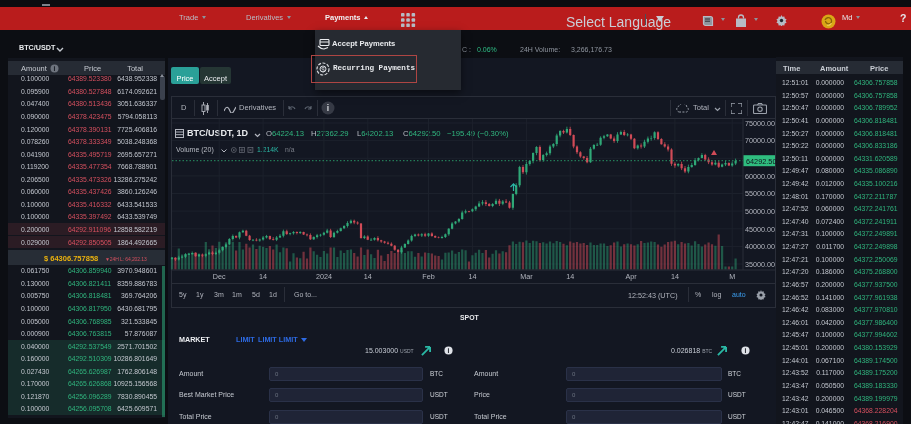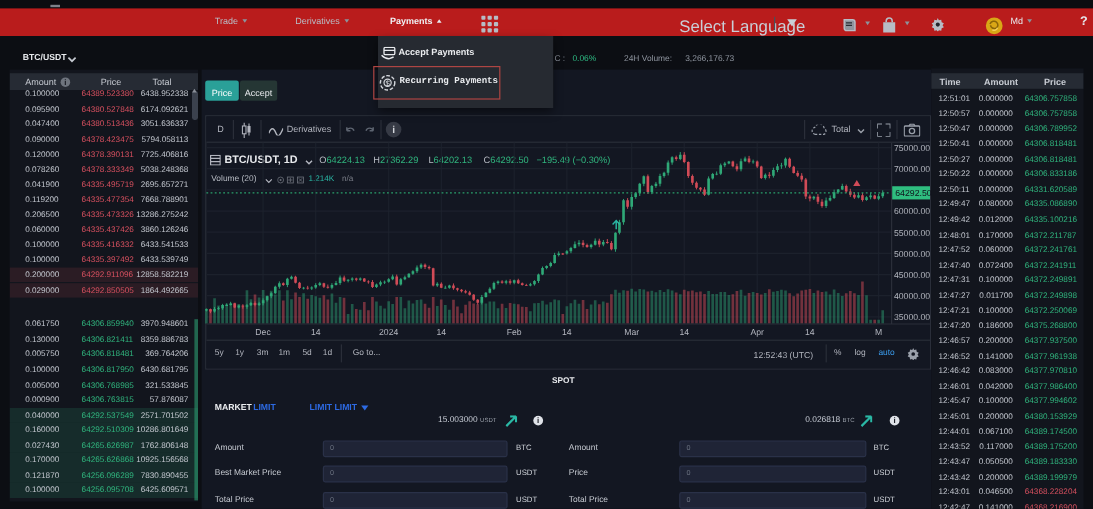--- a/index.html
+++ b/index.html
@@ -253,20 +253,24 @@
 <div class="obr tg" style="top:331.8px">
       <span class="oa">0.121870</span>
       <span class="op grn">64256.096289</span>
       <span class="ot">7830.890455</span>
     </div>
 <div class="obr tg" style="top:344.4px">
       <span class="oa">0.100000</span>
       <span class="op grn">64256.095708</span>
       <span class="ot">6425.609571</span>
     </div>
+  <div id="obmid">
+    <span style="position:absolute;left:36px;top:4px;font-size:7.5px;font-weight:bold;color:#e9b10e;">$ 64306.757858</span>
+    <span style="position:absolute;left:97px;top:5.5px;font-size:5px;letter-spacing:-0.1px;color:#d6505f;">▼24H L: 64,202.13</span>
+  </div>
   <div id="obthumb"></div>
   <span style="position:absolute;right:1px;top:16px;width:0;height:0;border-left:2.5px solid transparent;border-right:2.5px solid transparent;border-bottom:3.5px solid #8a8f99;"></span>
   <div id="obgreenbar"></div>
 </div>
 
 <div id="chartcol" class="abs"></div>
 
 <div class="abs" style="left:171px;top:67px;width:28px;height:17px;background:#2aa098;border-radius:2px;text-align:center;">
   <span style="font-size:7.5px;color:#fff;line-height:17px;">Price</span></div>
 <div class="abs" style="left:200px;top:67px;width:31px;height:17px;background:#253634;border-radius:2px;text-align:center;">
@@ -394,21 +398,21 @@
 <span class="abs tvtxt" style="left:695px;top:291px;font-size:7px;">%</span>
 <span class="abs tvtxt" style="left:712px;top:291px;font-size:7px;">log</span>
 <span class="abs" style="left:732px;top:291px;font-size:7px;color:#3b9ef0;">auto</span>
 <svg class="abs" style="left:756px;top:290px;" width="10" height="10" viewBox="0 0 13 13">
   <path d="M6.5 0l1 2.2 2.4-.5 .4 2.4 2.2 1-1.3 2 1.3 2-2.2 1-.4 2.4-2.4-.5-1 2.2-1-2.2-2.4 .5-.4-2.4-2.2-1 1.3-2-1.3-2 2.2-1 .4-2.4 2.4 .5z" fill="#9aa0aa"></path>
   <circle cx="6.5" cy="6.5" r="2" fill="#131722"></circle>
   </svg>
 
 <span class="abs" style="left:460px;top:314px;font-size:6.9px;font-weight:bold;color:#e8eaed;">SPOT</span>
 <span class="abs" style="left:179px;top:335px;font-size:7.2px;font-weight:bold;color:#eceef1;">MARKET</span>
-<span class="abs" style="left:211px;top:335px;font-size:7.2px;font-weight:bold;color:#2d6ae3;">LIMIT</span>
+<span class="abs" style="left:236px;top:335px;font-size:7.2px;font-weight:bold;color:#2d6ae3;">LIMIT</span>
 <span class="abs" style="left:258px;top:335px;font-size:7.2px;font-weight:bold;color:#2d6ae3;">LIMIT LIMIT</span>
 <span class="abs" style="left:301px;top:338px;width:0;height:0;border-left:3px solid transparent;border-right:3px solid transparent;border-top:4px solid #2d6ae3;"></span>
 
 <span class="abs" style="left:365px;top:347px;font-size:7px;color:#c8cdd6;">15.003000 <span style="font-size:5px;color:#9aa0aa;">USDT</span></span>
 <svg class="abs" style="left:421px;top:346px;" width="10" height="10" viewBox="0 0 11 11">
     <path d="M1 10L10 1M10 1H4.5M10 1v5.5" stroke="#2ab8a5" stroke-width="2" fill="none"></path>
   </svg>
 <svg class="abs" style="left:444px;top:346px;" width="9" height="9" viewBox="0 0 11 11">
     <circle cx="5.5" cy="5.5" r="5" fill="#dfe2e8"></circle>
     <text x="5.5" y="8.3" font-size="8" fill="#12151d" text-anchor="middle" font-weight="bold">i</text>

